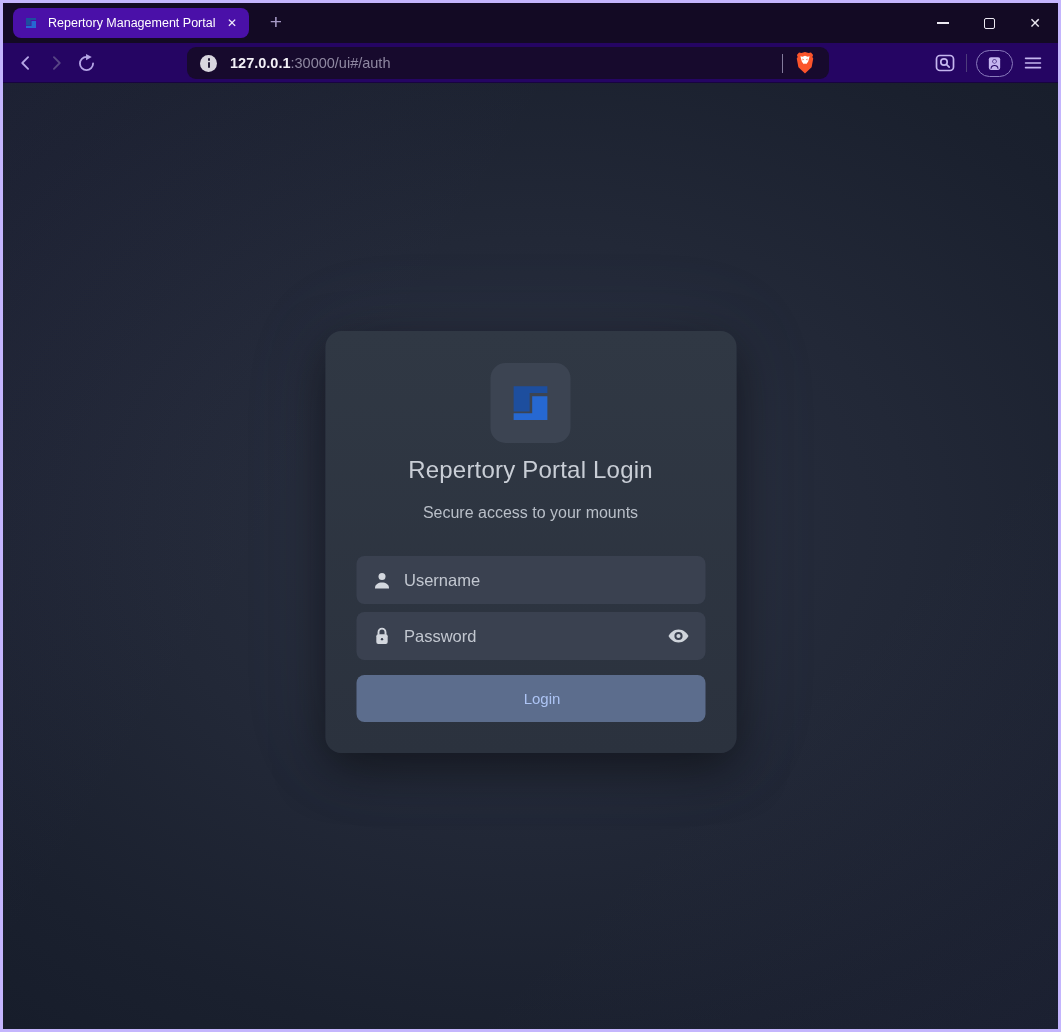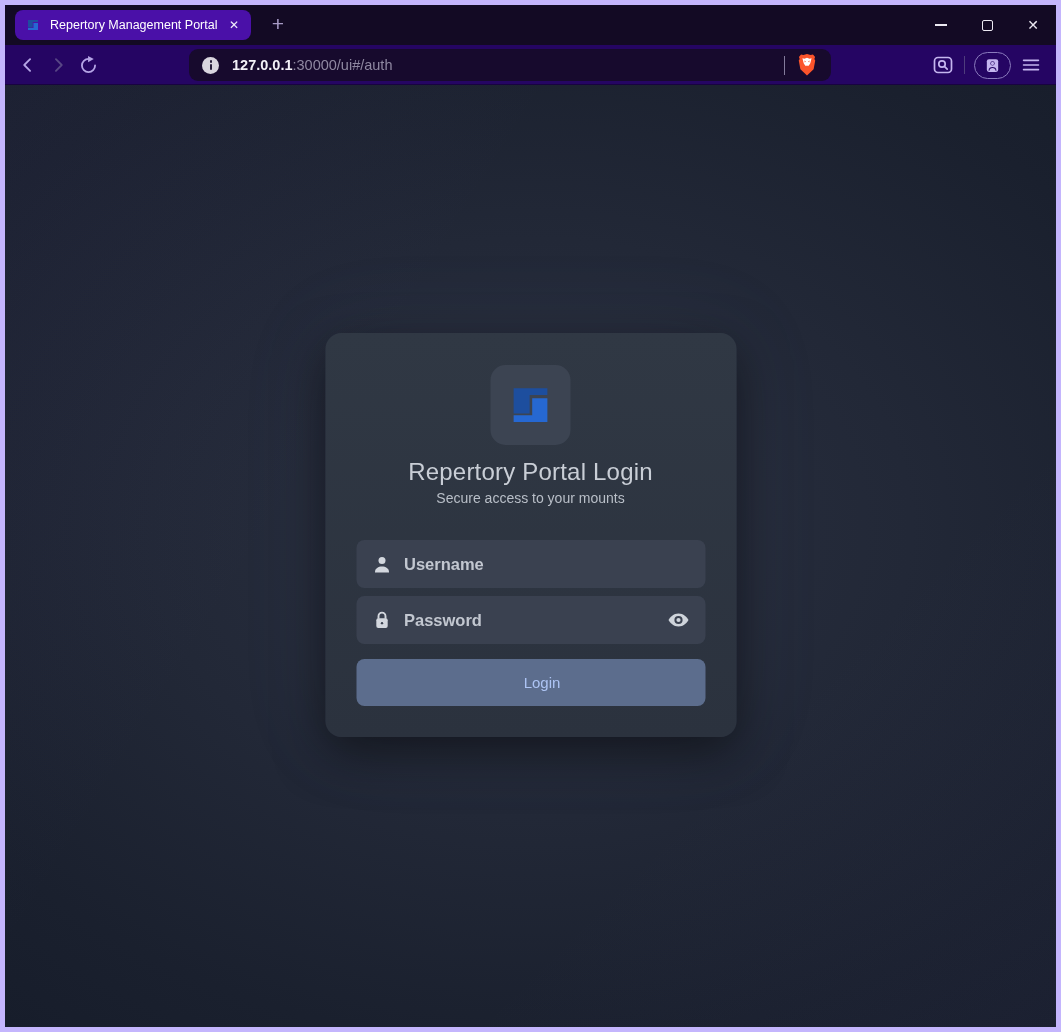--- a/index.html
+++ b/index.html
@@ -1,18 +1,18 @@
 <!DOCTYPE html>
 <html><head>
 <meta charset="utf-8">
 <style>
   * { margin:0; padding:0; box-sizing:border-box; }
   html,body { width:1061px; height:1032px; overflow:hidden; background:#131927;
               font-family:"Liberation Sans", sans-serif; }
-  .window { width:1061px; height:1032px; border:5px solid #c4b5fd;
+  .window { width:1061px; height:1032px; border:3px solid #c4b5fd;
             display:flex; flex-direction:column; }
 
   
   .tabbar { flex:0 0 40px; background:#130a24; position:relative; }
   .tab { position:absolute; left:10px; top:5px; width:236px; height:30px;
          background:#4a10a8; border-radius:8px; display:flex; align-items:center;
          padding:0 10px; gap:9px; cursor:default; }
   .tab-title { color:#ffffff; font-size:12.5px; flex:1; white-space:nowrap;
                overflow:hidden; }
   .tab-close { color:#f2eefc; font-size:12px; line-height:1; padding:2px; }
@@ -65,27 +65,27 @@
   .card { position:absolute; left:50%; top:248px; transform:translateX(-50%);
           width:411px; border-radius:16px;
           background:linear-gradient(180deg,#3038 44,#2b3240),#2e3541;
           background:linear-gradient(180deg,#303844,#2b323e);
           box-shadow: 0 16px 48px rgba(0,0,0,.5), 0 0 90px 14px rgba(130,150,190,.05);
           padding:32px 31px 31px; text-align:center; }
   .logo-box { width:80px; height:80px; margin:0 auto; background:#3c4452;
               border-radius:15px; display:flex; align-items:center; justify-content:center; }
   .card-title { margin-top:13px; font-size:24px; font-weight:500; color:#c9ced6;
                 letter-spacing:.2px; }
-  .card-subtitle { margin-top:4px; font-size:14px; color:#b9bfc8; }
+  .card-subtitle { margin-top:20px; font-size:16px; color:#b9bfc8; }
   .field { margin-top:8px; height:48px; background:#3a4150; border-radius:8px;
            display:flex; align-items:center; padding:0 15px; gap:12px; }
   .field.first { margin-top:34px; }
   .field svg { flex:0 0 auto; }
   .field input { flex:1; min-width:0; background:transparent; border:none; outline:none;
-                 color:#e2e6ec; font-size:16.5px; font-family:"Liberation Sans",sans-serif;font-weight:bold; }
+                 color:#e2e6ec; font-size:16.5px; font-family:"Liberation Sans",sans-serif; }
   .field input::placeholder { color:#c2c7d0; opacity:1; }
   .eye-btn { display:flex; align-items:center; background:none; border:none; padding:0; }
   .login-btn { margin-top:15px; width:100%; height:47px; border:none; border-radius:8px;
                background:#5c6d8d; color:#adc4f4; font-size:15px;
                font-family:"Liberation Sans",sans-serif; cursor:pointer;padding-left:23px; }
 </style>
 </head>
 <body>
 
 <div class="window">

